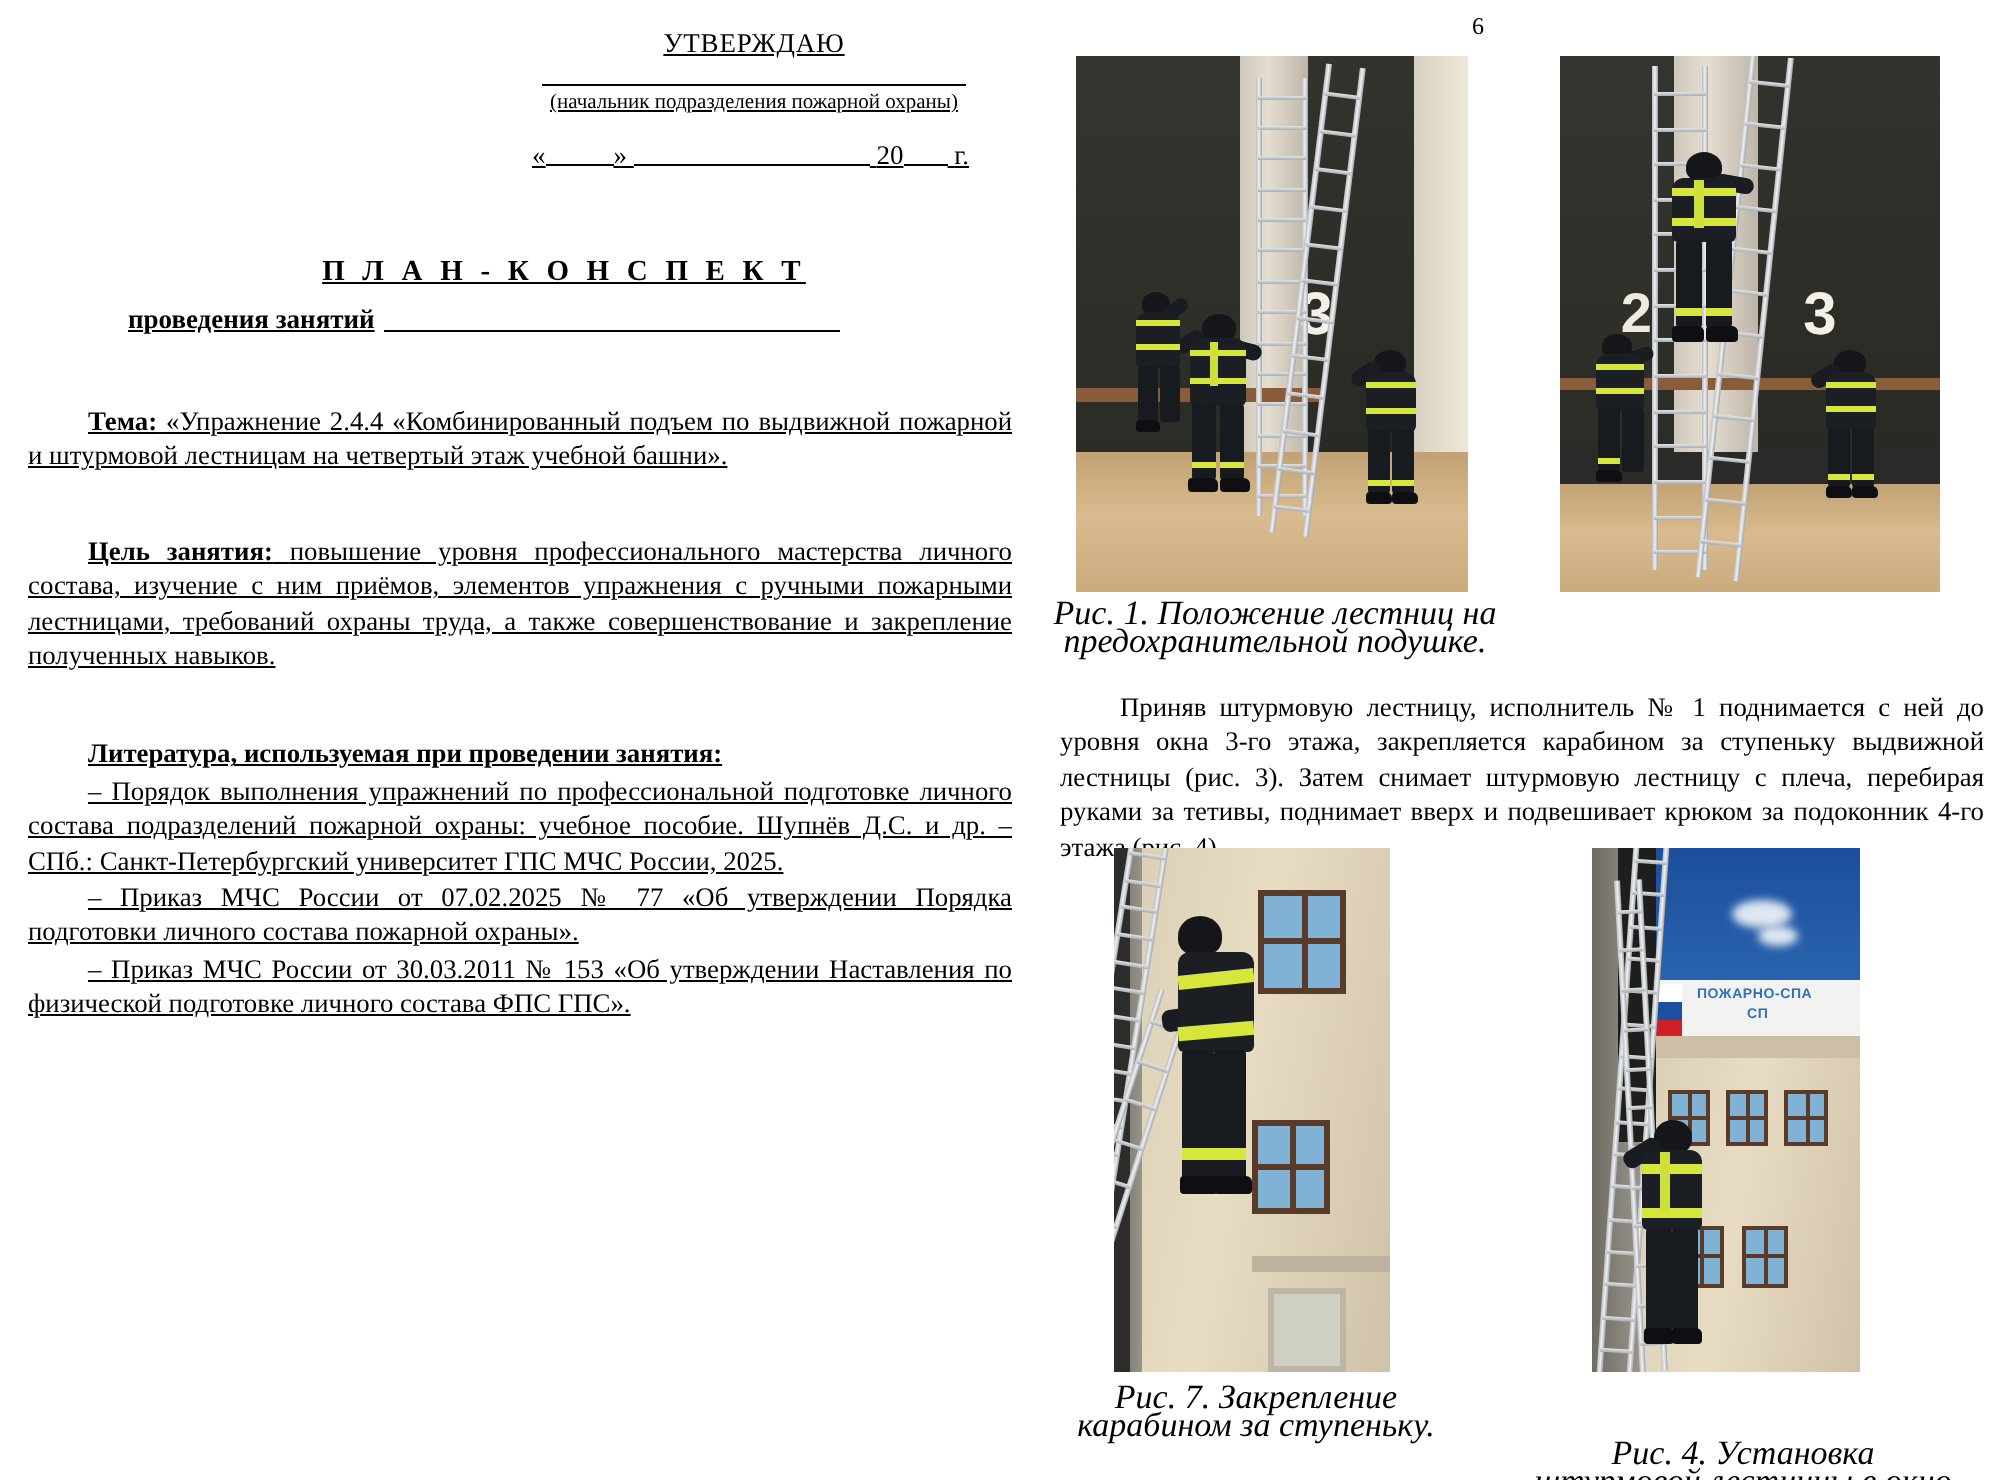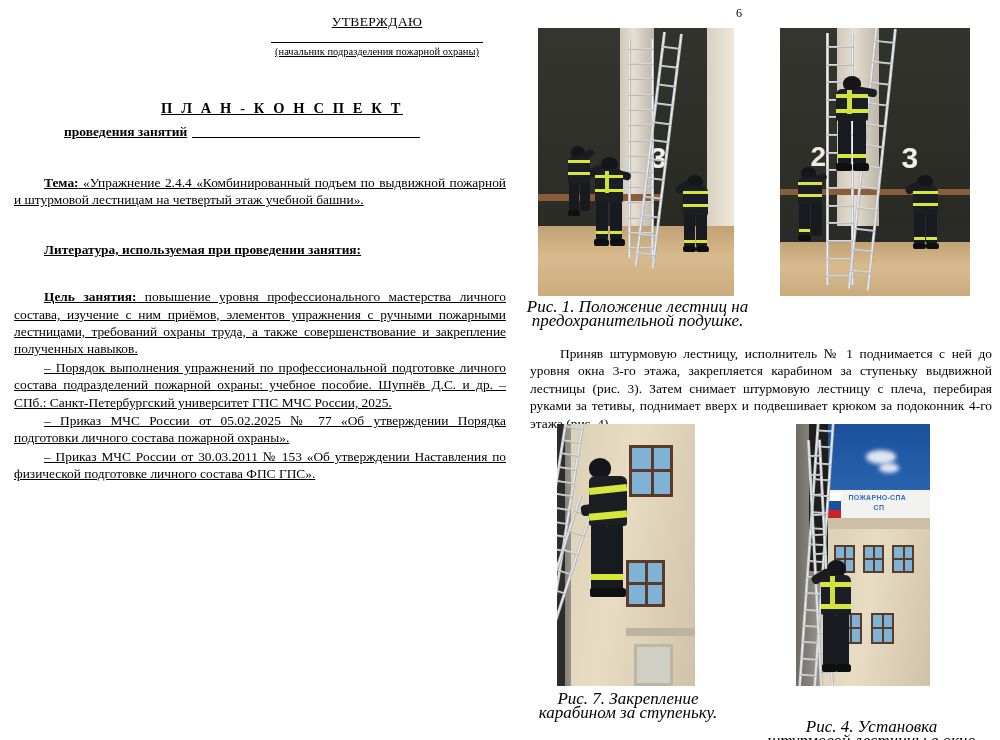--- a/index.html
+++ b/index.html
@@ -203,41 +203,47 @@
 <body>
 
 <div class="page-number">6</div>
 
 <div class="left-col">
 
   <div class="approve-block">
     <div class="approve-title">УТВЕРЖДАЮ</div>
     <div class="approve-rule"></div>
     <div class="approve-sub">(начальник подразделения пожарной охраны)</div>
+    <div class="approve-date">
+      <span>«</span><span class="ul-s"></span><span>»</span>
+      <span class="ul-m"></span>
+      <span>20</span><span class="ul-t"></span>
+      <span>г.</span>
+    </div>
   </div>
 
   <div class="doc-title">П Л А Н - К О Н С П Е К Т</div>
   <div class="subtitle-row">
     <span>проведения занятий</span><span class="subtitle-rule"></span>
   </div>
 
   <div class="para indent p-theme">
     <b>Тема:</b>
     <span>«Упражнение 2.4.4 «Комбинированный подъем по выдвижной пожарной и штурмовой лестницам на четвертый этаж учебной башни».</span>
   </div>
 
 
-  <div class="para p-lit-head">Литература, используемая при проведении занятия:</div>
-
   <div class="para indent p-goal">
     <b>Цель занятия:</b>
     <span>повышение уровня профессионального мастерства личного состава, изучение с ним приёмов, элементов упражнения с ручными пожарными лестницами, требований охраны труда, а также совершенствование и закрепление полученных навыков.</span>
   </div>
+
+  <div class="para p-lit-head">Литература, используемая при проведении занятия:</div>
   <div class="para indent p-lit">– Порядок выполнения упражнений по профессиональной подготовке личного состава подразделений пожарной охраны: учебное пособие. Шупнёв Д.С. и др. –СПб.: Санкт-Петербургский университет ГПС МЧС России, 2025.</div>
-  <div class="para indent p-lit">– Приказ МЧС России от 05.02.2025 № 77 «Об утверждении Порядка подготовки личного состава пожарной охраны».</div>
+  <div class="para indent p-lit">– Приказ МЧС России от 07.02.2025 № 77 «Об утверждении Порядка подготовки личного состава пожарной охраны».</div>
   <div class="para indent p-lit">– Приказ МЧС России от 30.03.2011 № 153 «Об утверждении Наставления по физической подготовке личного состава ФПС ГПС».</div>
 
 </div>
 
 <div class="right-col">
 
   <div class="photo" style="left:18px; top:28px; width:196px; height:268px;">
     <div class="scene">
       <div class="p1-dark-l"></div>
       <div class="p1-col"></div>

